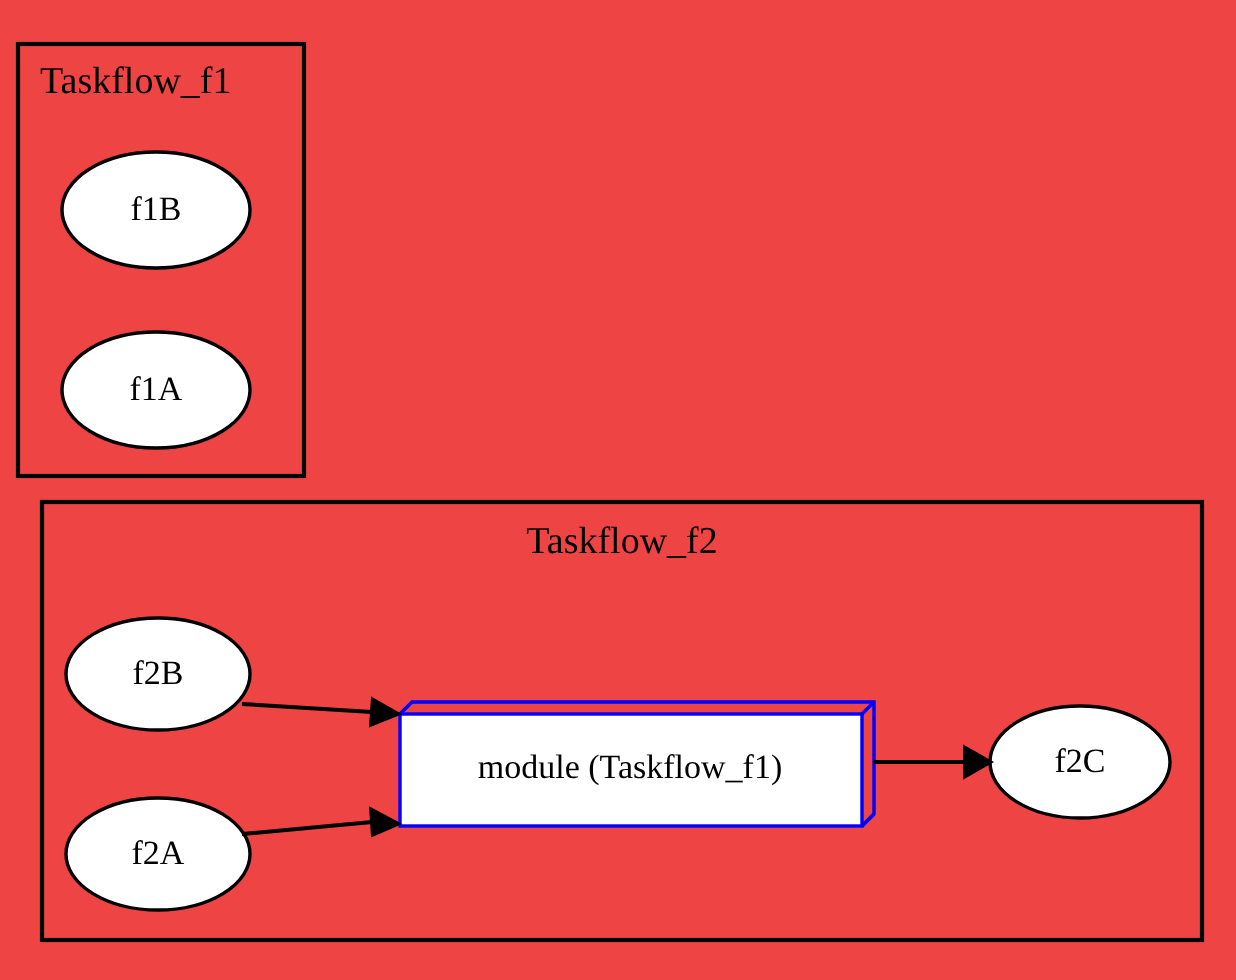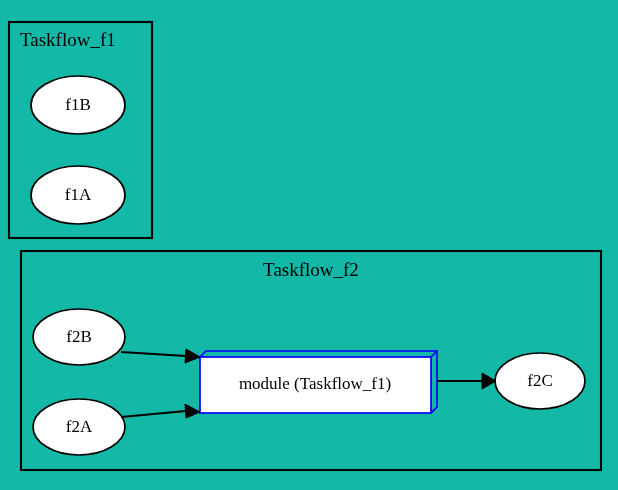--- a/index.html
+++ b/index.html
@@ -8,21 +8,21 @@
     padding: 0;
     background: #ffffff;
   }
   body {
     font-family: "Liberation Serif", "DejaVu Serif", serif;
   }
   #canvas {
     position: relative;
     width: 618px;
     height: 490px;
-    background: #14b8a6;
+    background: #ef4444;
     overflow: hidden;
   }
   #graph-svg {
     position: absolute;
     left: 0;
     top: 0;
     width: 618px;
     height: 490px;
     display: block;
   }

